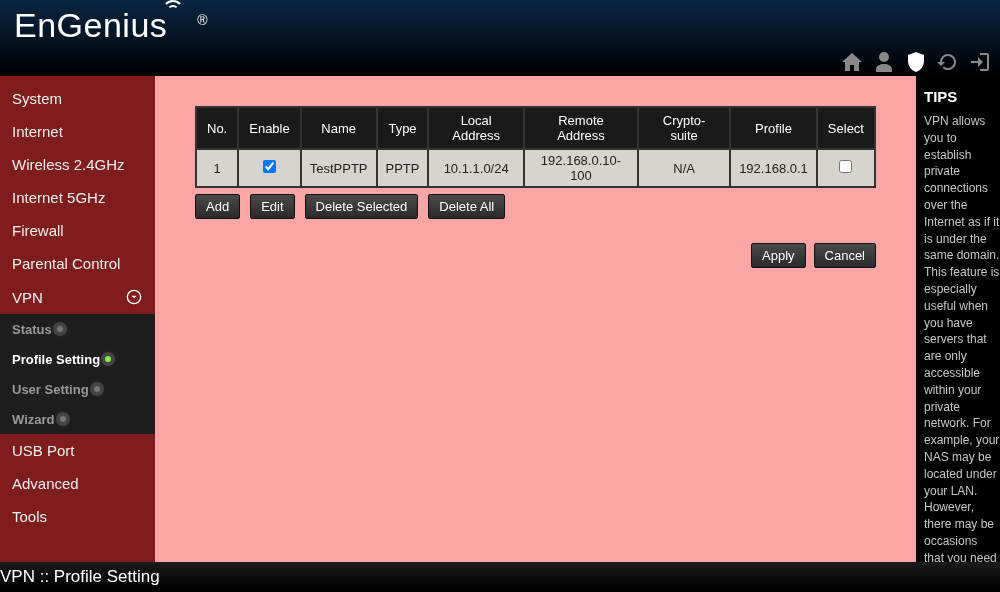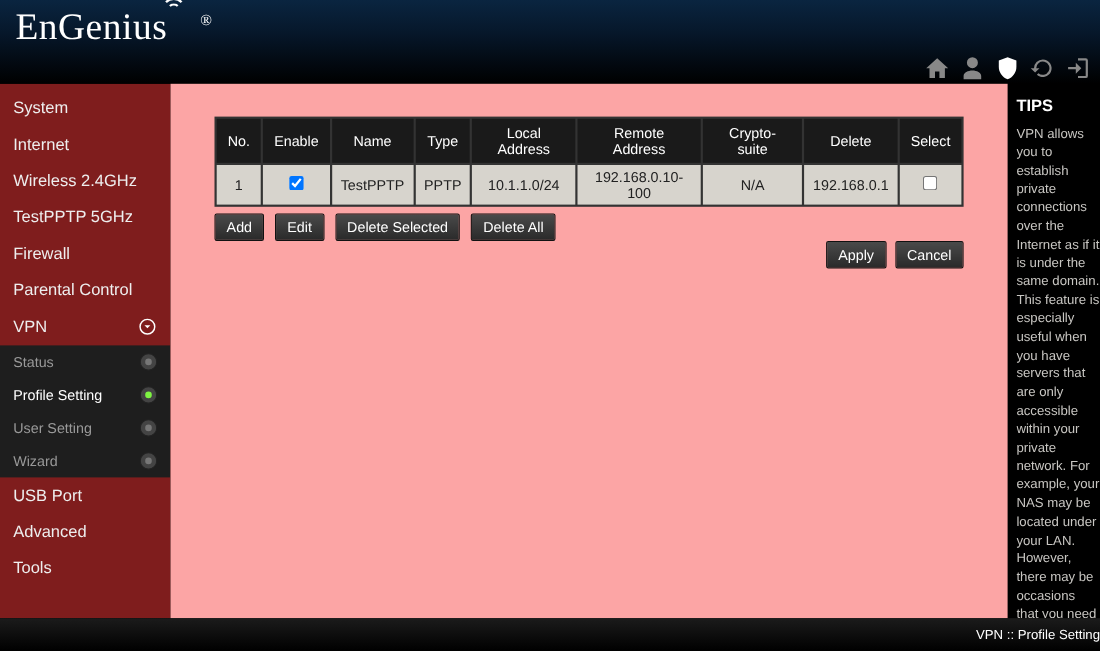--- a/index.html
+++ b/index.html
@@ -16,21 +16,21 @@
   .topbar {
     height: 76px;
     background: linear-gradient(to bottom, #0a2540 0%, #06172a 40%, #000 100%);
     position: relative;
   }
   .logo {
     position: absolute;
     left: 14px; top: 6px;
     font-size: 34px;
     font-weight: 300;
-    font-family: Liberation Serif, serif;
+    font-family: Liberation Sans, sans-serif;
     color: #fff;
     letter-spacing: 0.5px;
   }
   .logo .en { font-weight: 300; }
   .logo .genius { font-weight: 400; }
   .logo sup { font-size: 14px; vertical-align: super; }
   .wifi-arc {
     display: inline-block;
     position: relative;
     width: 30px; height: 16px;
@@ -77,23 +77,23 @@
   .chev { width:18px; height:18px; display:flex; align-items:center; justify-content:center; }
   .chev svg { fill:#fff; width:16px; height:16px; }
   .subnav {
     background: #1e1e1e;
   }
   .sub-item {
     padding: 7px 12px;
     font-size: 13px;
     color: #999;
     display: flex;
-    justify-content: space-between;
     align-items: center;
     cursor: pointer;
+    font-weight: bold;
   }
   .sub-item.active { color: #fff; }
   .dot-ind {
     width: 16px; height: 16px; border-radius: 50%;
     background: #444;
     border: 1px solid #222;
     display:flex; align-items:center; justify-content:center;
   }
   .dot-ind .inner { width:6px; height:6px; border-radius:50%; background:#777; }
   .sub-item.active .dot-ind .inner { background: #7ef442; }
@@ -126,36 +126,36 @@
   .tbl-btns { margin-top: 6px; display:flex; gap:10px; }
   .tbl-btns button, .apply-row button {
     background: linear-gradient(#4a4a4a,#2a2a2a);
     border: 1px solid #111;
     color: #fff;
     font-size: 13px;
     padding: 4px 10px;
     cursor: pointer;
     border-radius: 2px;
   }
-  .apply-row { display:flex; gap:8px; justify-content:flex-end; }
+  .apply-row { display:flex; gap:8px; justify-content:flex-end; margin-top:24px; }
   .tips {
     width: 84px;
     background: #000;
     padding: 10px 0 10px 8px;
     overflow: hidden;
     font-size: 12px;
     line-height: 1.4;
   }
   .tips h3 { color:#fff; font-size:15px; margin-bottom:6px; font-weight:700; }
   .tips .body-txt { color:#c8c6c2; font-size:12px; white-space: normal; overflow:hidden; }
   .footer {
     height: 30px;
     background: linear-gradient(#1b1b1b,#000);
-    text-align: right;
-    font-size: 12px;
+    text-align: left;
+    font-size: 17px;
     line-height: 30px;
     color: #fff;
   }
   input[type=checkbox]{ width:13px; height:13px; }
 </style>
 </head>
 <body>
 
 <div class="container">
   <div class="topbar">
@@ -186,21 +186,21 @@
       <div class="nav-item">
           <span>System</span>
         </div>
       <div class="nav-item">
           <span>Internet</span>
         </div>
       <div class="nav-item">
           <span>Wireless 2.4GHz</span>
         </div>
       <div class="nav-item">
-          <span>TestPPTP 5GHz</span>
+          <span>Internet 5GHz</span>
         </div>
       <div class="nav-item">
           <span>Firewall</span>
         </div>
       <div class="nav-item">
           <span>Parental Control</span>
         </div>
       <div class="nav-item expanded">
         <span>VPN</span>
         <span class="chev">
@@ -251,21 +251,21 @@
       <table class="profile">
         <thead>
             <tr>
           <th>No.</th>
           <th>Enable</th>
           <th>Name</th>
           <th>Type</th>
           <th>Local Address</th>
           <th>Remote Address</th>
           <th>Crypto-suite</th>
-          <th>Delete</th>
+          <th>Profile</th>
           <th>Select</th>
         </tr>
           </thead>
         <tbody>
           <tr>
             <td>1</td>
             <td><input type="checkbox" checked="" style=""></td>
             <td>TestPPTP</td>
             <td>PPTP</td>
             <td style="min-width:90px">10.1.1.0/24</td>

